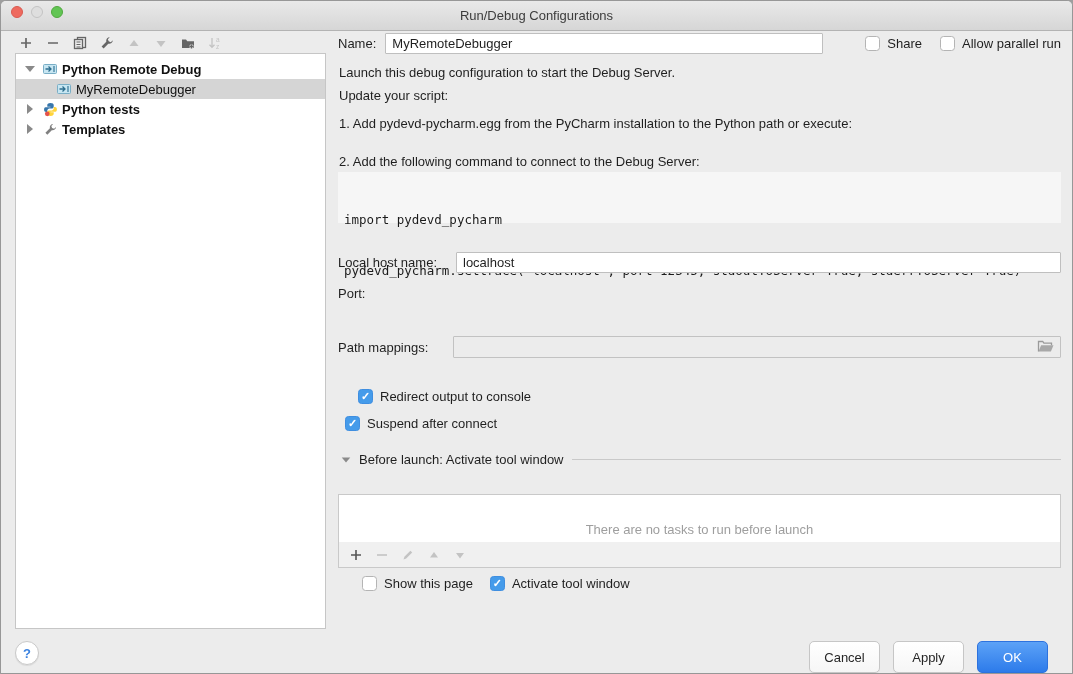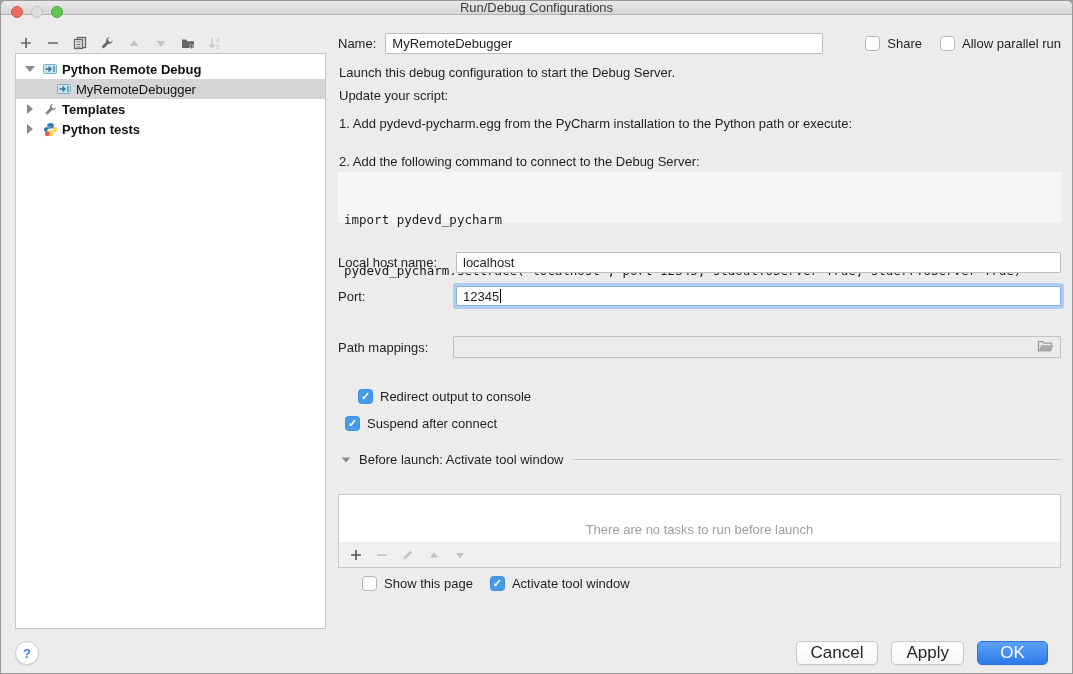--- a/index.html
+++ b/index.html
@@ -5,21 +5,21 @@
   * { margin:0; padding:0; box-sizing:border-box; }
   html,body { background:#9e9e9e; }
   .window {
     position:relative; width:1073px; height:674px;
     background:#ECECEC; overflow:hidden;
     font-family:"Liberation Sans", sans-serif; font-size:13px; color:#1f1f1f;
     border:1px solid #979797; border-radius:6px 6px 0 0;
   }
   
   .titlebar {
-    position:absolute; top:0; left:0; right:0; height:14px;
+    position:absolute; top:0; left:0; right:0; height:30px;
     background:linear-gradient(#E9E9E9,#D6D6D6);
     border-bottom:1px solid #B3B3B3;
     display:flex; align-items:center;
   }
   .traffic { position:absolute; left:10px; top:5px; display:flex; gap:8px; }
   .light { width:12px; height:12px; border-radius:50%; }
   .light.red   { background:#EE6A5F; border:1px solid #D95A50; }
   .light.gray  { background:#DEDEDE; border:1px solid #C3C3C3; }
   .light.green { background:#62C554; border:1px solid #51A83F; }
   .win-title { width:100%; text-align:center; color:#3c3c3c; font-size:13px; }
@@ -76,23 +76,23 @@
   .hline { flex:1; height:1px; background:#C9C9C9; margin-left:8px; }
   .tasks-box {
     background:#fff; border:1px solid #C9C9C9;
     display:flex; align-items:center; justify-content:center; color:#9E9E9E;
   }
   .tasks-bar {
     background:#F0F0F0; border:1px solid #C9C9C9; border-top:none;
     display:flex; align-items:center; gap:10px; padding-left:9px;
   }
   .btn {
-    height:24px; min-width:71px; padding:0 14px; border:1px solid #C6C6C6; border-radius:5px;
+    height:32px; min-width:71px; padding:0 14px; border:1px solid #C6C6C6; border-radius:5px;
     background:linear-gradient(#FFFFFF,#F6F6F6); font-family:"Liberation Sans",sans-serif;
-    font-size:17px; color:#262626; display:inline-flex; align-items:center; justify-content:center;
+    font-size:13px; color:#262626; display:inline-flex; align-items:center; justify-content:center;
     box-shadow:0 1px 0 rgba(0,0,0,.04);
   }
   .btn.primary { background:linear-gradient(#5CA2F7,#2D7BEA); border-color:#2D72DE; color:#fff; }
   .footer-btns { position:absolute; top:640px; right:24px; display:flex; gap:13px; }
 </style>
 </head>
 <body>
 
 <div class="window">
 
@@ -178,38 +178,38 @@
             <path d="M3.5 8h5M6.5 5.5L9 8 6.5 10.5" stroke="#2D6E8E" stroke-width="1.3" fill="none"></path>
           </svg>
         </span>
       <span class="lbl">MyRemoteDebugger</span>
     </div>
     <div class="tree-row">
       <span class="tw">
           <span class="arrow-col"></span>
         </span>
       <span class="tree-ico">
-        <svg width="15" height="15">
-            <path d="M10.2 2a3.4 3.4 0 0 0-3.3 4.3L2.4 10.8l1.9 1.9 4.5-4.5a3.4 3.4 0 0 0 4.2-3.3l-1.9 1.9-2-.9-.8-2L10.2 2z" fill="#808080"></path>
-          </svg>
-        </span>
-      <span class="lbl">Templates</span>
-    </div>
-    <div class="tree-row">
-      <span class="tw">
-          <span class="arrow-col"></span>
-        </span>
-      <span class="tree-ico">
         <svg width="15" height="15" viewBox="0 0 14 14">
             <path d="M7 1C4.7 1 4 2 4 3v1.4h3V5H2.4C1.2 5 1 6.4 1 7.3 1 8.8 1.9 9.4 2.9 9.4H4V8.1C4 7 4.9 6 6 6h2.6C9.7 6 10 5 10 4V3c0-1.2-1-2-3-2z" fill="#3776AB"></path>
             <path d="M7 13c2.3 0 3-1 3-2V9.6H7V9h4.6c1.2 0 1.4-1.4 1.4-2.3 0-1.5-.9-2.1-1.9-2.1H10v1.3C10 7 9.1 8 8 8H5.4C4.3 8 4 9 4 10v1c0 1.2 1 2 3 2z" fill="#FFD43B"></path>
             <circle cx="4" cy="11" r="2.2" fill="#E4534B"></circle>
           </svg>
         </span>
       <span class="lbl">Python tests</span>
+    </div>
+    <div class="tree-row">
+      <span class="tw">
+          <span class="arrow-col"></span>
+        </span>
+      <span class="tree-ico">
+        <svg width="15" height="15">
+            <path d="M10.2 2a3.4 3.4 0 0 0-3.3 4.3L2.4 10.8l1.9 1.9 4.5-4.5a3.4 3.4 0 0 0 4.2-3.3l-1.9 1.9-2-.9-.8-2L10.2 2z" fill="#808080"></path>
+          </svg>
+        </span>
+      <span class="lbl">Templates</span>
     </div>
   </div>
 
   <div class="help-btn">
     <span>?</span>
   </div>
 
   <div class="abs row" style="left:337px; top:32px; width:723px;">
     <span>Name:</span>
     <input class="text-field" style="width: 438px; margin-left: 9px;" value="MyRemoteDebugger">
@@ -233,24 +233,20 @@
     <div>pydevd_pycharm.settrace('localhost', port=12345, stdoutToServer=True, stderrToServer=True)</div>
   </div>
 
   <div class="abs row" style="left:337px; top:251px; width:723px;">
     <span style="width:118px;">Local host name:</span>
     <input class="text-field" style="flex: 1 1 0%;" value="localhost">
   </div>
 
   <div class="abs row" style="left:337px; top:285px; width:723px;">
     <span style="width:118px;">Port:</span>
-    <div class="port-wrap" style="flex:1;">
-      <span>12345</span>
-      <span class="caret"></span>
-    </div>
   </div>
 
   <div class="abs row" style="left:337px; top:335px; width:723px;">
     <span style="width:115px;">Path mappings:</span>
     <div class="disabled-field" style="flex:1;">
       <span>
         <svg width="18" height="14">
             <path d="M1.5 12.5V2.5h4.2l1.2 1.7h7.6v2" fill="none" stroke="#9A9A9A" stroke-width="1.3"></path>
             <path d="M1.5 12.5l2.6-6.3h12.4l-2.6 6.3z" fill="#A8A8A8"></path>
           </svg>

